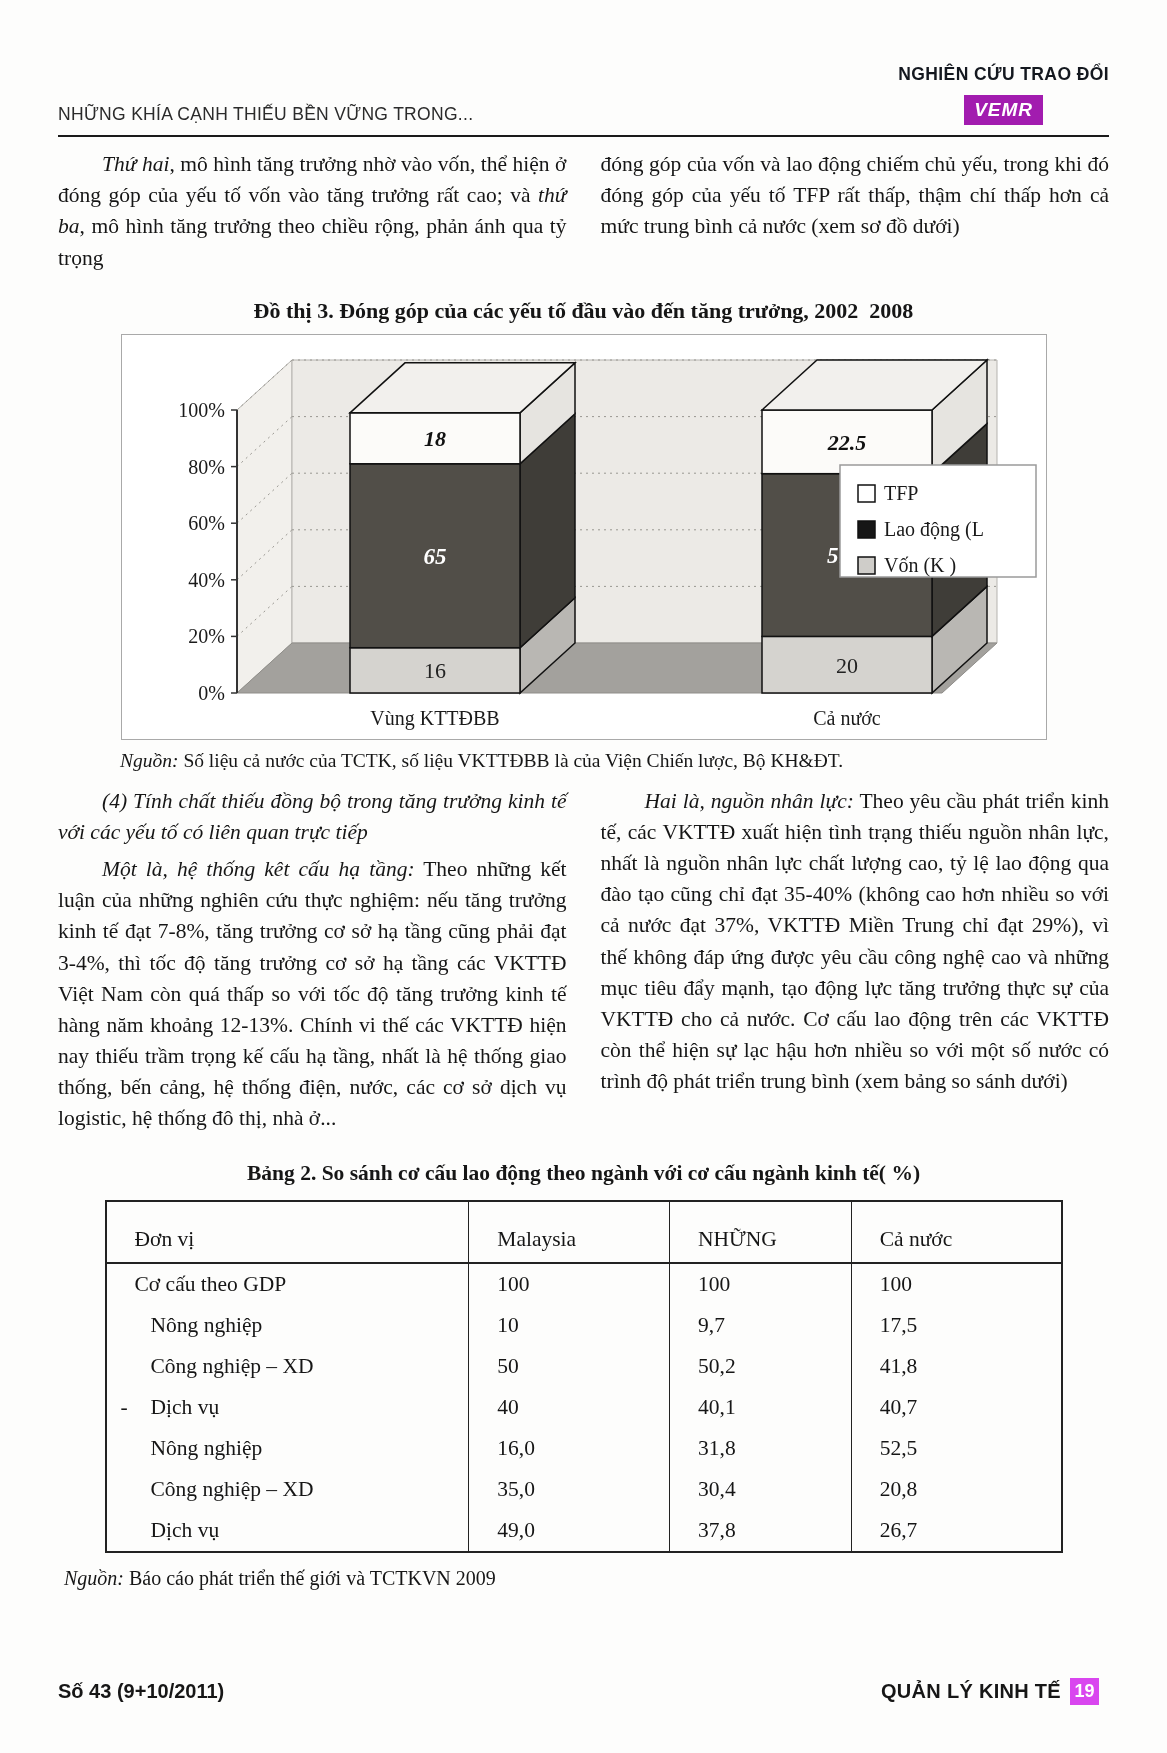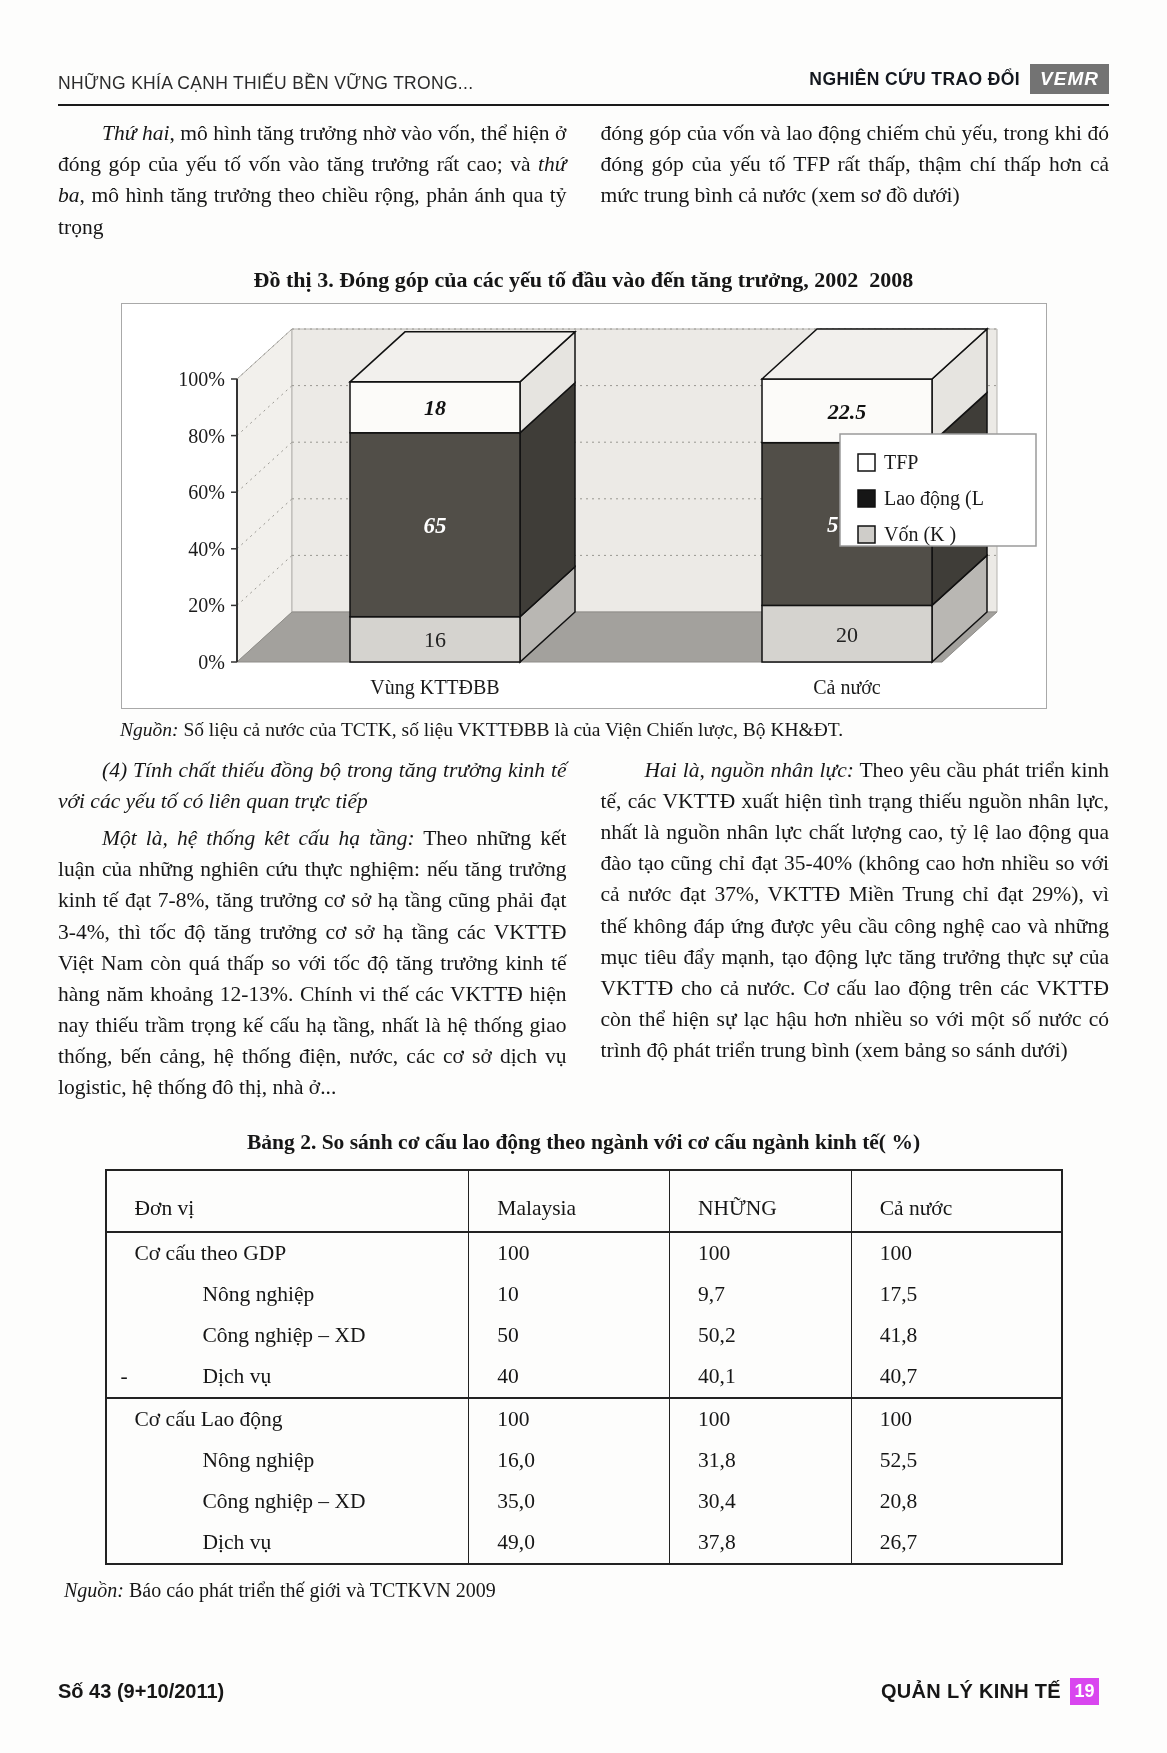--- a/index.html
+++ b/index.html
@@ -6,23 +6,23 @@
   body{
     width:1167px;height:1753px;position:relative;background:#fdfdfc;
     font-family:"Liberation Serif",serif;color:#161616;overflow:hidden;
   }
   .page{position:absolute;inset:0;padding:64px 58px 0 58px;box-sizing:border-box;}
 
   
   .running-head{display:flex;justify-content:space-between;align-items:flex-end;
     border-bottom:2.5px solid #1a1a1a;padding-bottom:10px;}
   .rh-left{font-family:"Liberation Sans",sans-serif;font-size:17.5px;color:#2b2b2b;letter-spacing:.3px;}
-  .rh-right{display:flex;align-items:center;gap:10px;}
+  .rh-right{display:flex;align-items:center;gap:10px;flex-direction:column;}
   .rh-section{font-family:"Liberation Sans",sans-serif;font-weight:bold;font-size:17.5px;color:#14181f;letter-spacing:.4px;}
-  .rh-logo{background:#737373;color:#fff;font-family:"Liberation Sans",sans-serif;
+  .rh-logo{background:#a21caf;color:#fff;font-family:"Liberation Sans",sans-serif;
     font-weight:bold;font-style:italic;font-size:19px;padding:4px 10px;letter-spacing:1px;}
 
   
   .twocol{display:grid;grid-template-columns:1fr 1fr;column-gap:34px;margin-top:12px;}
   p.body-par{font-size:21.5px;line-height:1.45;text-align:justify;margin:0 0 6px 0;}
   p.indent{text-indent:44px;}
 
   
   .chart-title{font-weight:bold;font-size:22px;text-align:center;margin:18px 0 10px 0;white-space:pre-wrap;}
   .chart-frame{width:924px;margin:0 auto;border:1px solid #a9a9a9;background:#fff;}
@@ -33,21 +33,21 @@
 
   
   .table-title{font-weight:bold;font-size:21.5px;text-align:center;margin:20px 0 14px 0;}
   table.cmp{border-collapse:collapse;width:958px;margin:0 auto;font-size:21.5px;}
   table.cmp th,table.cmp td{border-left:1.5px solid #222;border-right:1.5px solid #222;
     padding:8px 10px 8px 28px;text-align:left;font-weight:normal;}
   table.cmp{border:2px solid #222;}
   table.cmp thead th{border-bottom:2px solid #222;padding-top:25px;padding-bottom:10px;}
   table.cmp tr.section-start td{border-top:2px solid #222;}
   td.lbl{position:relative;}
-  td.lbl.ind{padding-left:96px;}
+  td.lbl.ind{padding-left:44px;}
   span.dash{position:absolute;left:14px;}
   .table-source{font-size:20px;margin:14px 0 0 6px;}
 
   
   .footer{position:absolute;left:58px;right:68px;bottom:48px;display:flex;
     justify-content:space-between;align-items:center;font-family:"Liberation Sans",sans-serif;}
   .footer-issue{font-weight:bold;font-size:20px;}
   .footer-right{display:flex;align-items:center;gap:9px;}
   .footer-journal{font-weight:bold;font-size:20px;letter-spacing:.3px;}
   .footer-pagebox{background:#d946ef;color:#fff;font-weight:bold;font-size:18px;
@@ -180,26 +180,20 @@
           <td>50</td>
           <td>50,2</td>
           <td>41,8</td>
         </tr>
         <tr>
           <td class="lbl ind"><span class="dash">-</span><span>Dịch vụ</span></td>
           <td>40</td>
           <td>40,1</td>
           <td>40,7</td>
         </tr>
-        <tr class="section-start">
-          <td class="lbl"><span>Cơ cấu Lao động</span></td>
-          <td>100</td>
-          <td>100</td>
-          <td>100</td>
-        </tr>
         <tr>
           <td class="lbl ind"><span>Nông nghiệp</span></td>
           <td>16,0</td>
           <td>31,8</td>
           <td>52,5</td>
         </tr>
         <tr>
           <td class="lbl ind"><span>Công nghiệp – XD</span></td>
           <td>35,0</td>
           <td>30,4</td>

